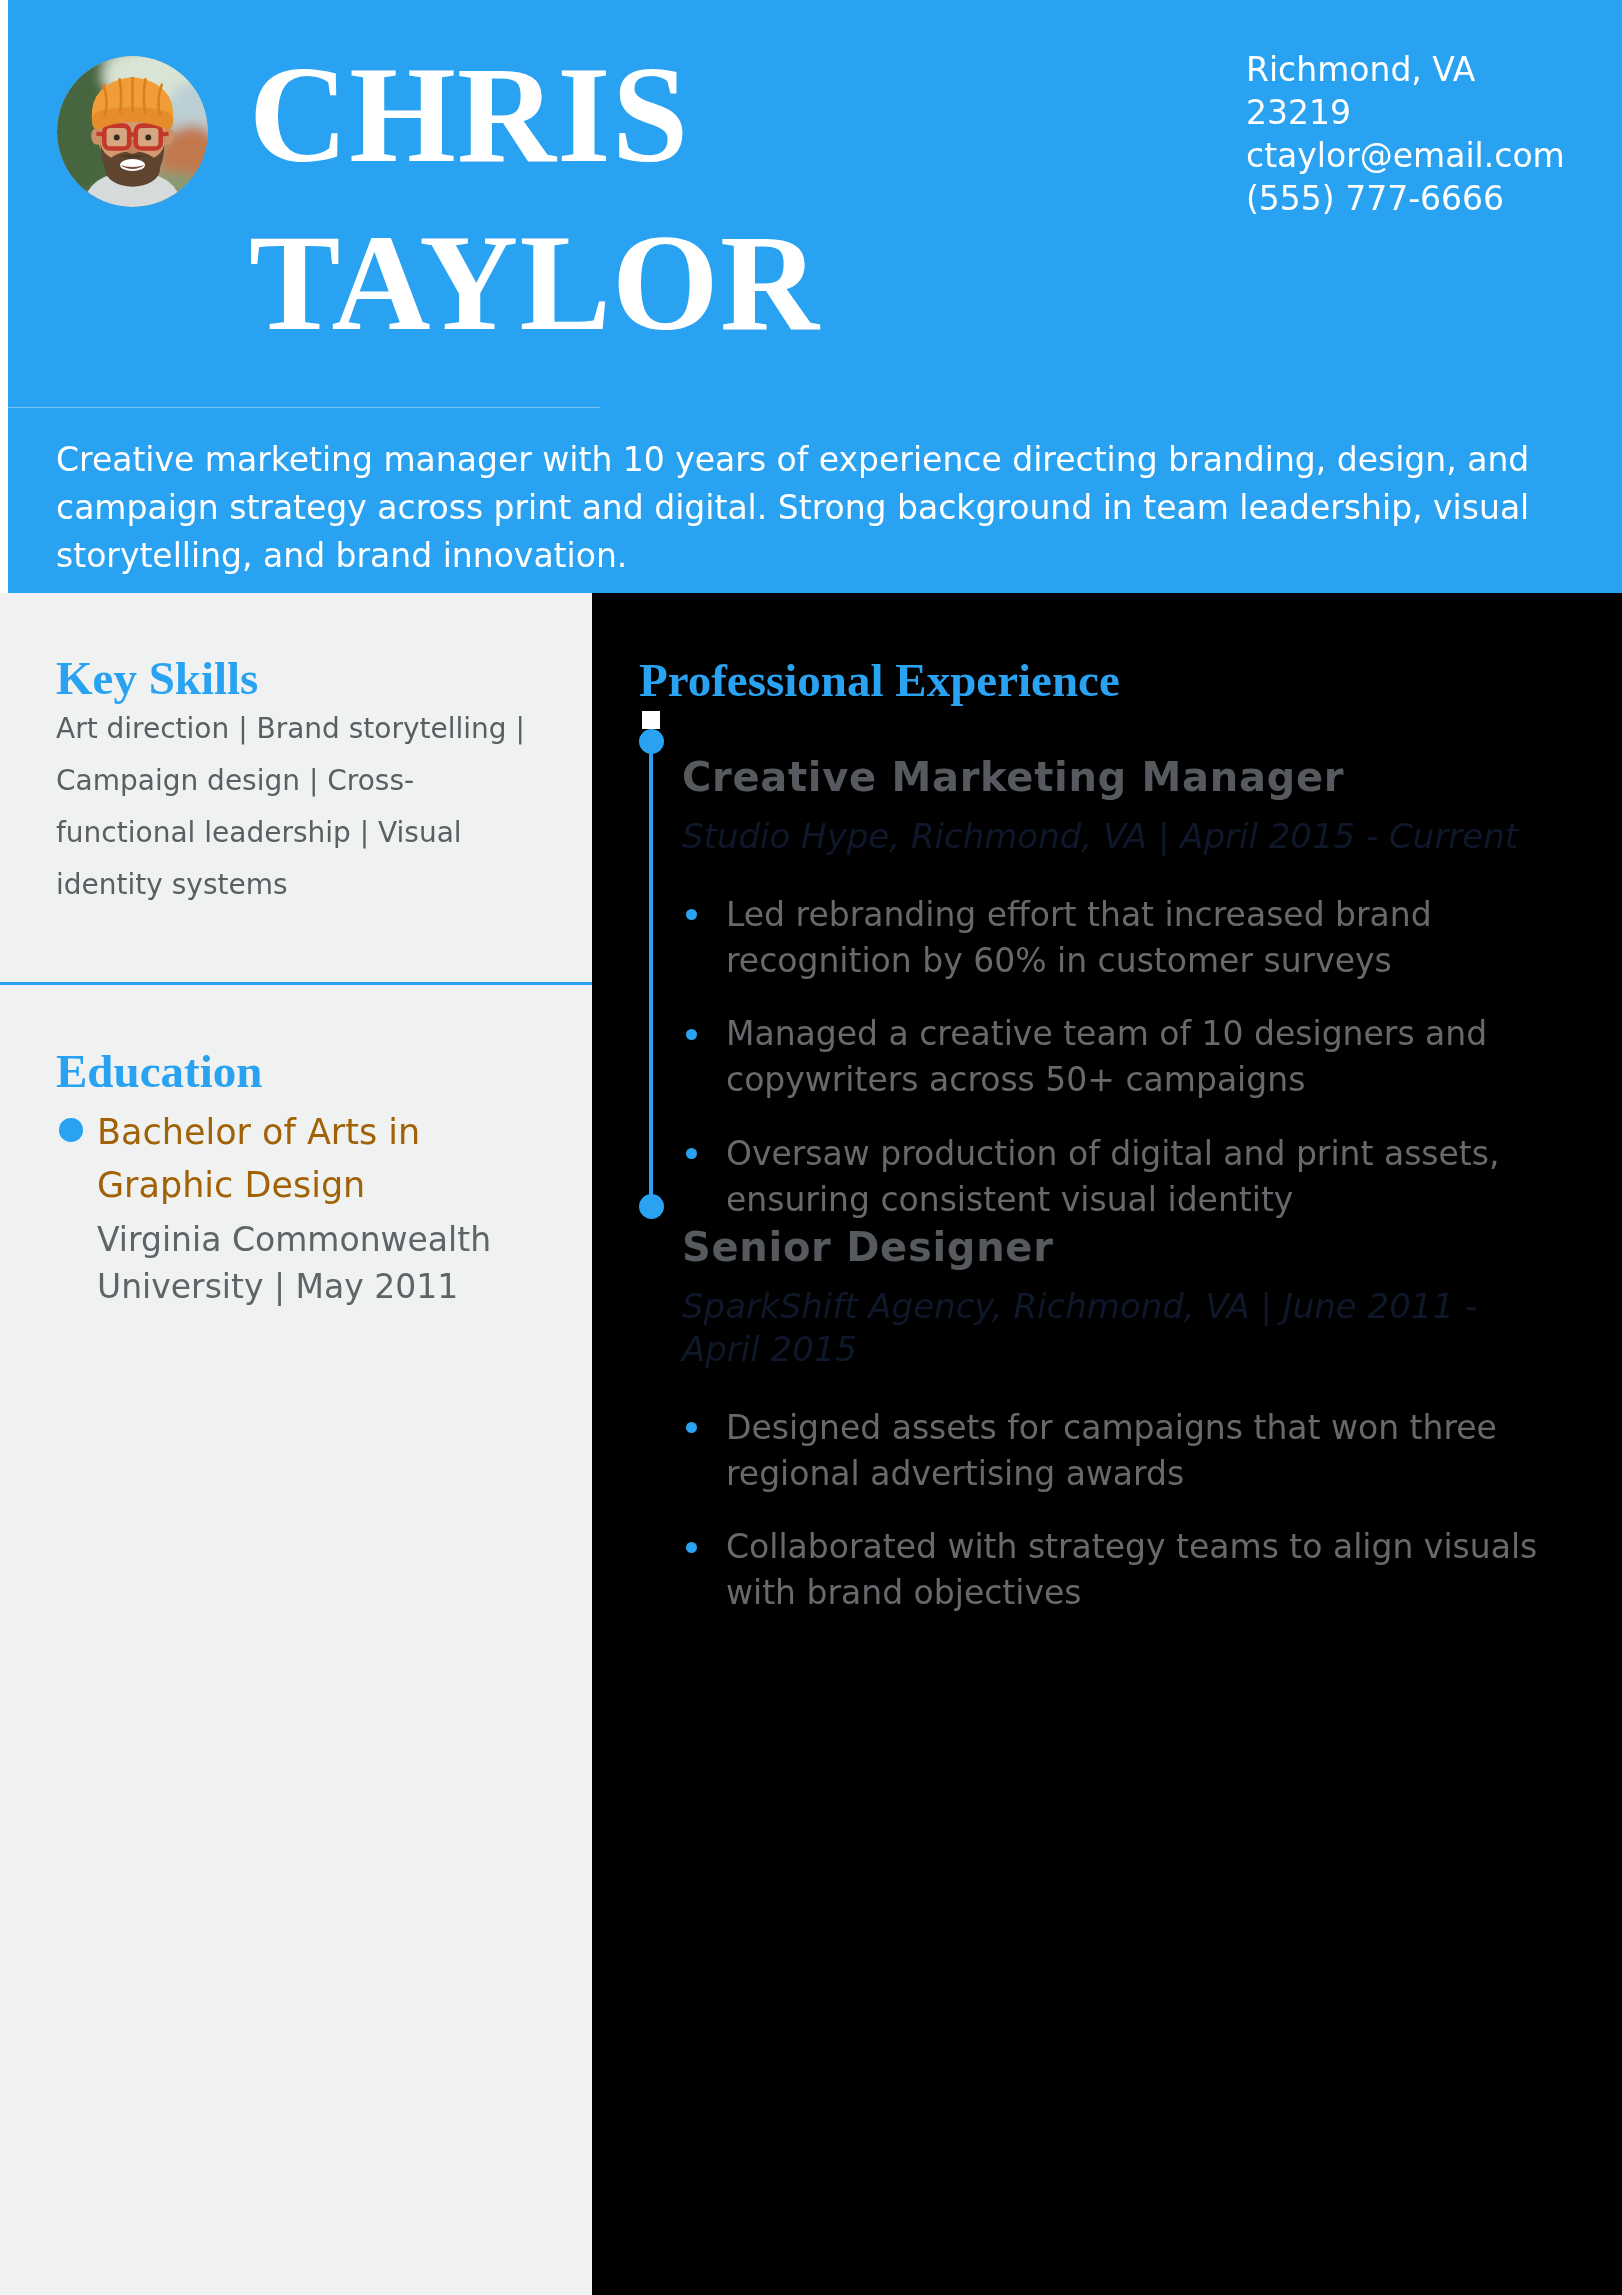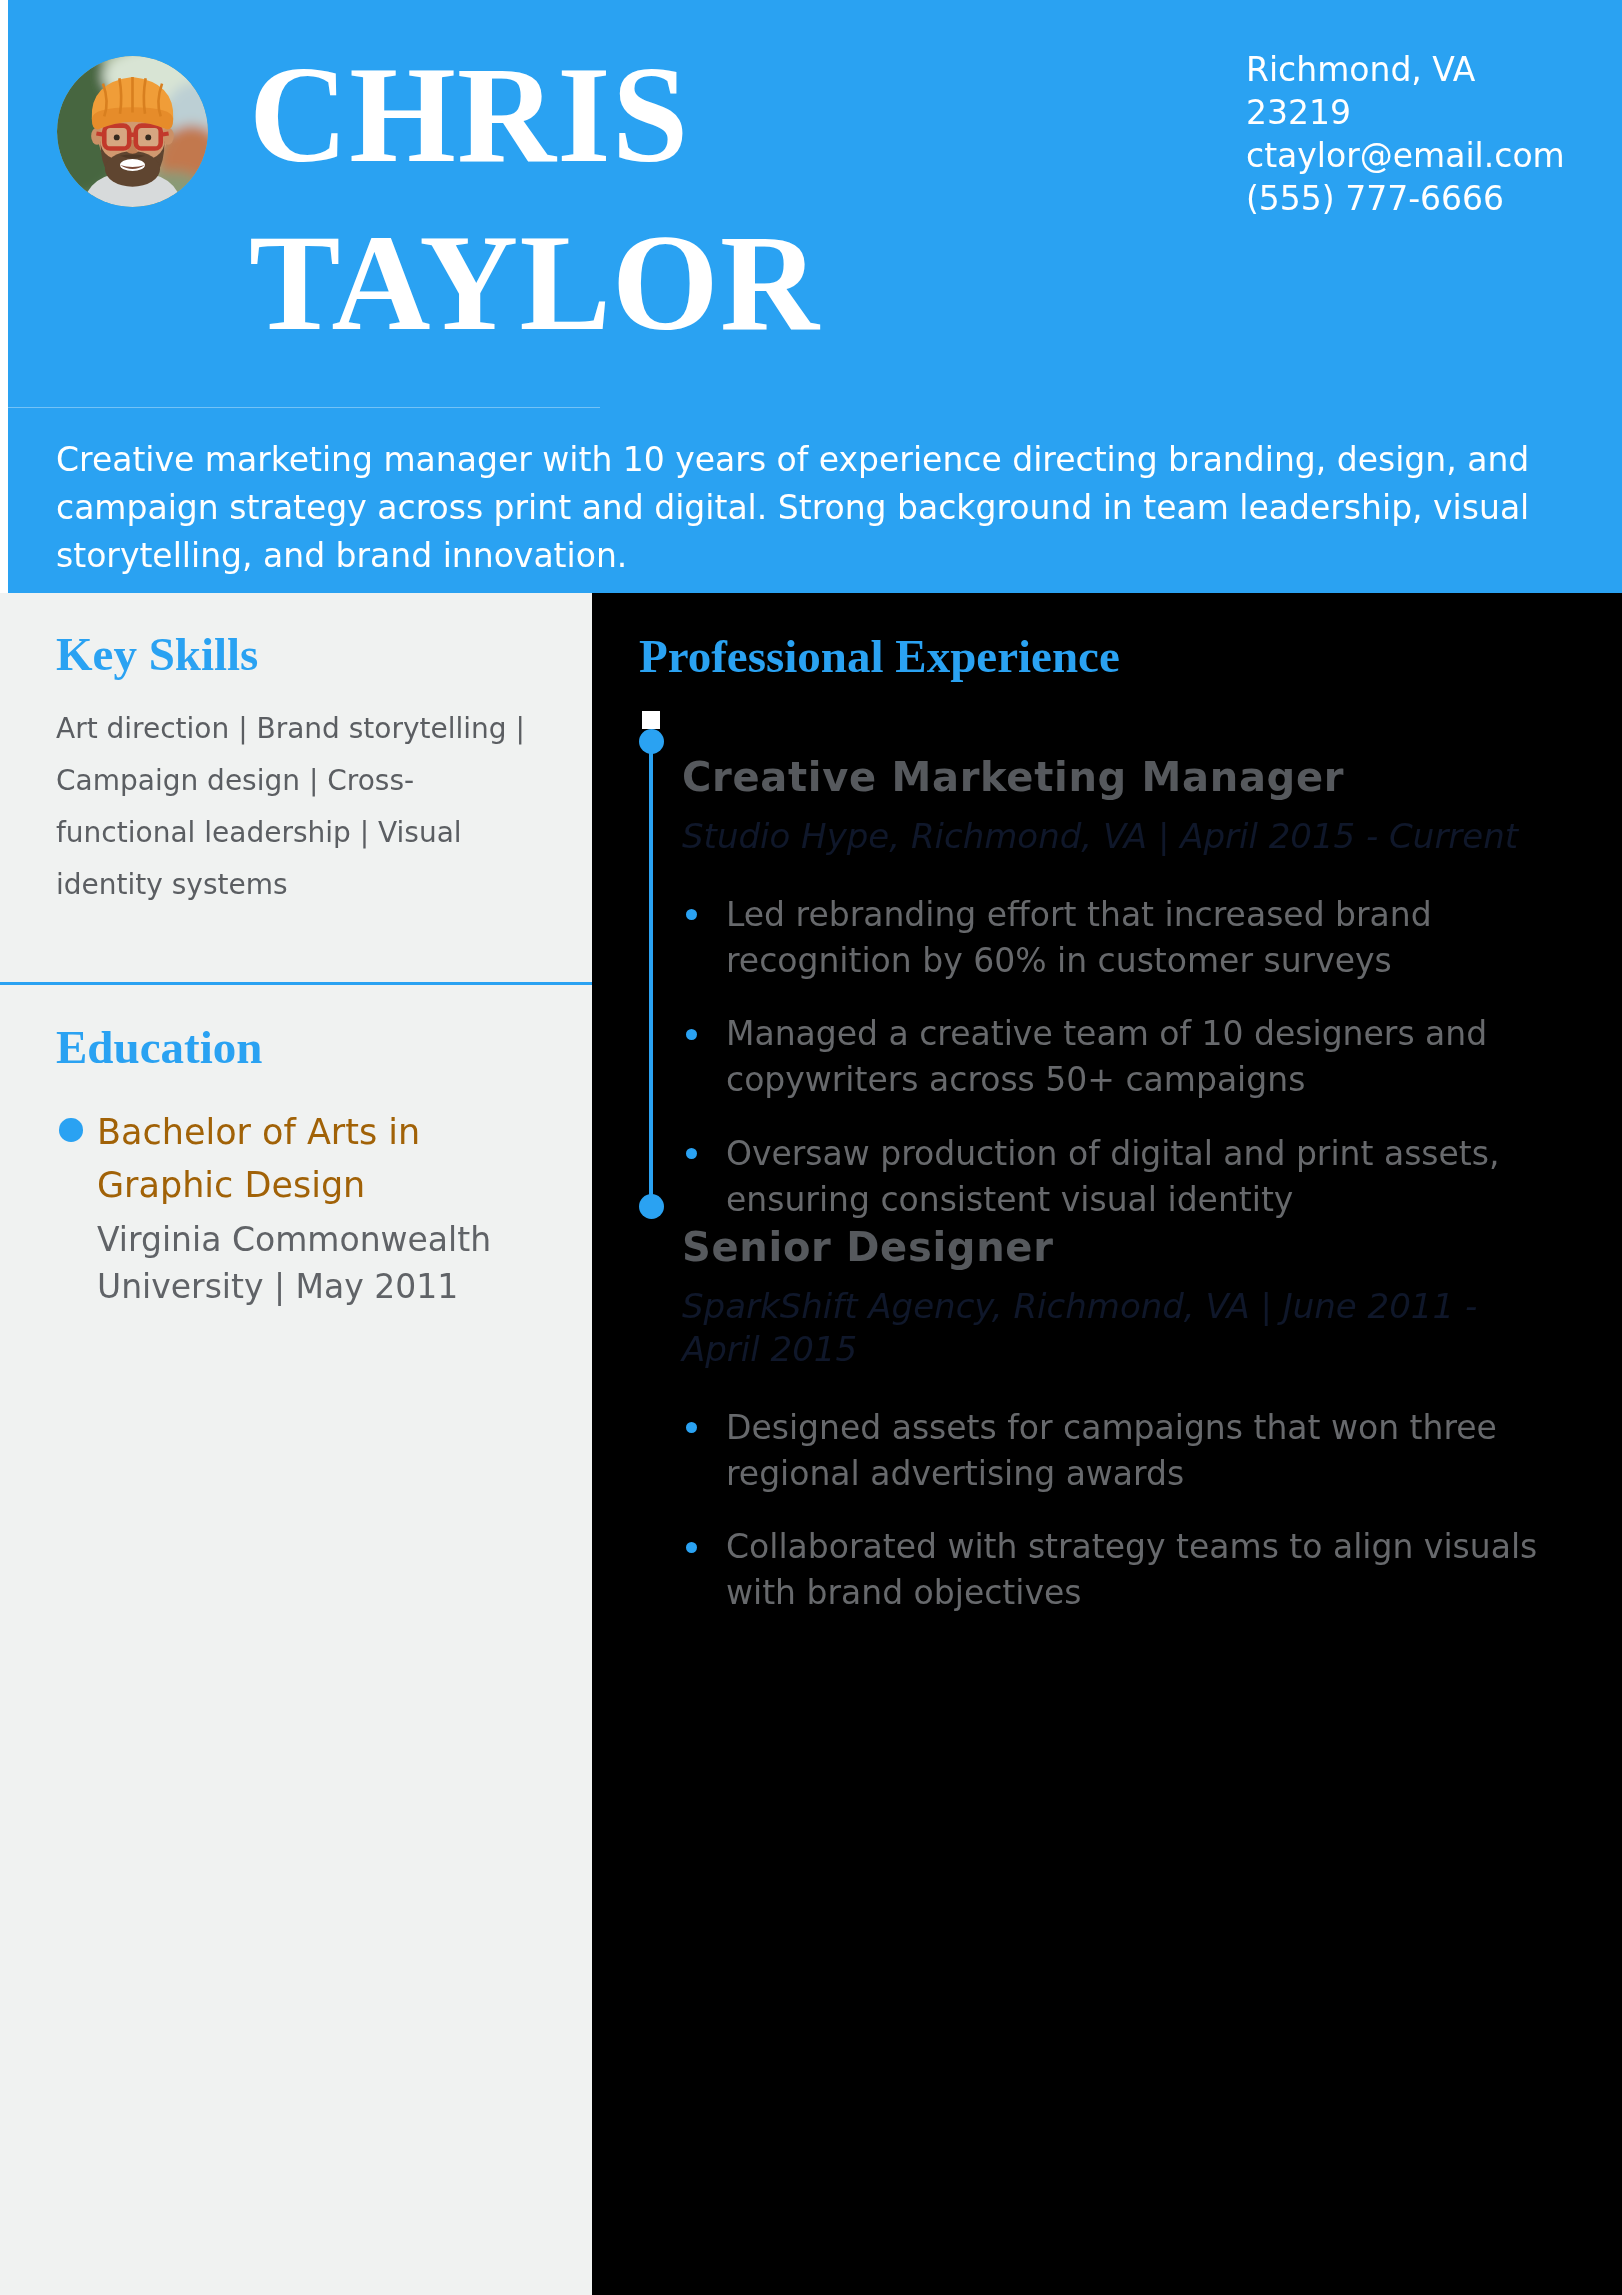--- a/index.html
+++ b/index.html
@@ -10,21 +10,21 @@
   .header-subline{position:absolute;left:0;top:407px;width:592px;height:1.3px;background:rgba(255,255,255,.35);}
   .photo-wrap{position:absolute;left:49px;top:56px;width:151px;height:151px;border-radius:50%;overflow:hidden;}
   .name{position:absolute;left:241px;top:31px;color:#ffffff;font-family:"Liberation Serif",serif;
         font-weight:bold;font-size:137px;line-height:168px;letter-spacing:1.3px;}
   .contact{position:absolute;left:1238px;top:48px;color:#ffffff;font-size:33px;line-height:43px;}
   .summary{position:absolute;left:48px;top:436px;width:1531px;color:#ffffff;font-size:33px;line-height:48px;}
   
   .sidebar{position:absolute;left:0;top:593px;width:592px;height:1703px;background:#f0f2f1;}
   .main{position:absolute;left:592px;top:593px;width:1030px;height:1703px;background:#000000;}
   .sec-title{position:absolute;font-family:"Liberation Serif",serif;font-weight:bold;
-             font-size:47px;line-height:52px;color:#2aa2f2;}
+             font-size:47px;line-height:52px;color:#2aa2f2;margin-top:24px;}
   
   .skills-title{left:56px;top:628px;}
   .skills-text{position:absolute;left:56px;top:703px;width:497px;color:#5b5e62;
                font-size:28px;line-height:52px;}
   .sidebar-divider{position:absolute;left:0;top:982px;width:592px;height:3.3px;background:#2aa2f2;}
   .edu-title{left:56px;top:1021px;}
   .edu-dot{position:absolute;left:59px;top:1118px;width:23.6px;height:23.6px;border-radius:50%;background:#2aa2f2;}
   .edu-degree{position:absolute;left:97px;top:1106px;width:419px;color:#a16207;
               font-size:35px;line-height:53px;}
   .edu-school{position:absolute;left:97px;top:1216px;width:419px;color:#606367;

